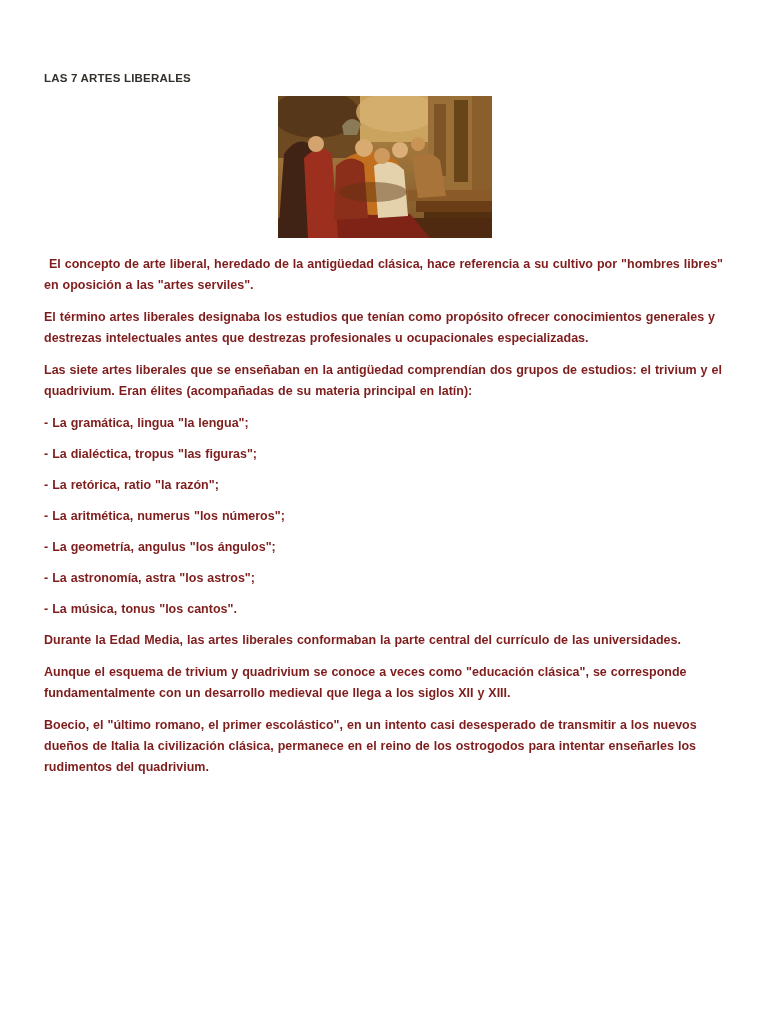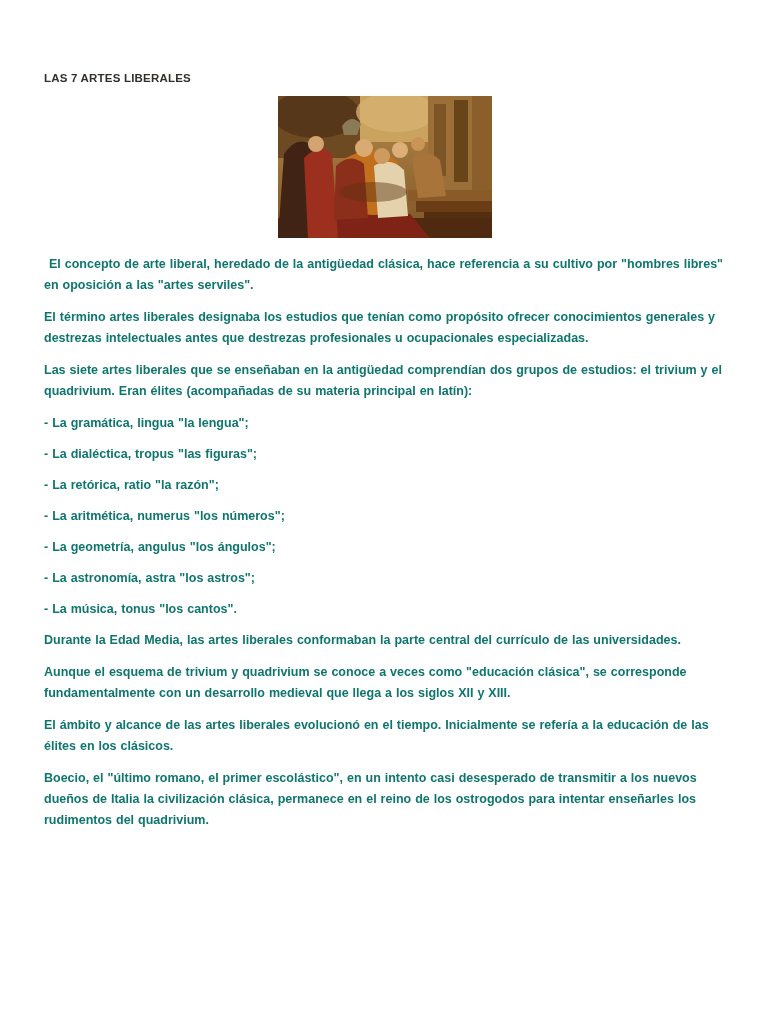--- a/index.html
+++ b/index.html
@@ -33,21 +33,21 @@
   }
   .painting {
     display: inline-block;
     width: 214px;
     height: 142px;
     vertical-align: top;
   }
   .body-text p {
     font-size: 12.5px;
     font-weight: 700;
-    color: #0f766e;
+    color: #7f1d1d;
     line-height: 21px;
     margin: 0 0 11px 0;
     word-spacing: 0.5px;
   }
   .body-text p.lead-indent {
     text-indent: 5px;
   }
   .body-text p.list-line {
     margin-bottom: 10px;
   }
@@ -120,17 +120,16 @@
     <p>Las siete artes liberales que se enseñaban en la antigüedad comprendían dos grupos de estudios: el trivium y el quadrivium. Eran élites (acompañadas de su materia principal en latín):</p>
     <p class="list-line">- La gramática, lingua "la lengua";</p>
     <p class="list-line">- La dialéctica, tropus "las figuras";</p>
     <p class="list-line">- La retórica, ratio "la razón";</p>
     <p class="list-line">- La aritmética, numerus "los números";</p>
     <p class="list-line">- La geometría, angulus "los ángulos";</p>
     <p class="list-line">- La astronomía, astra "los astros";</p>
     <p class="list-line">- La música, tonus "los cantos".</p>
     <p>Durante la Edad Media, las artes liberales conformaban la parte central del currículo de las universidades.</p>
     <p>Aunque el esquema de trivium y quadrivium se conoce a veces como "educación clásica", se corresponde fundamentalmente con un desarrollo medieval que llega a los siglos XII y XIII.</p>
-    <p>El ámbito y alcance de las artes liberales evolucionó en el tiempo. Inicialmente se refería a la educación de las élites en los clásicos.</p>
     <p>Boecio, el "último romano, el primer escolástico", en un intento casi desesperado de transmitir a los nuevos dueños de Italia la civilización clásica, permanece en el reino de los ostrogodos para intentar enseñarles los rudimentos del quadrivium.</p>
   </div>
 
 </div>
 
 </body></html>

